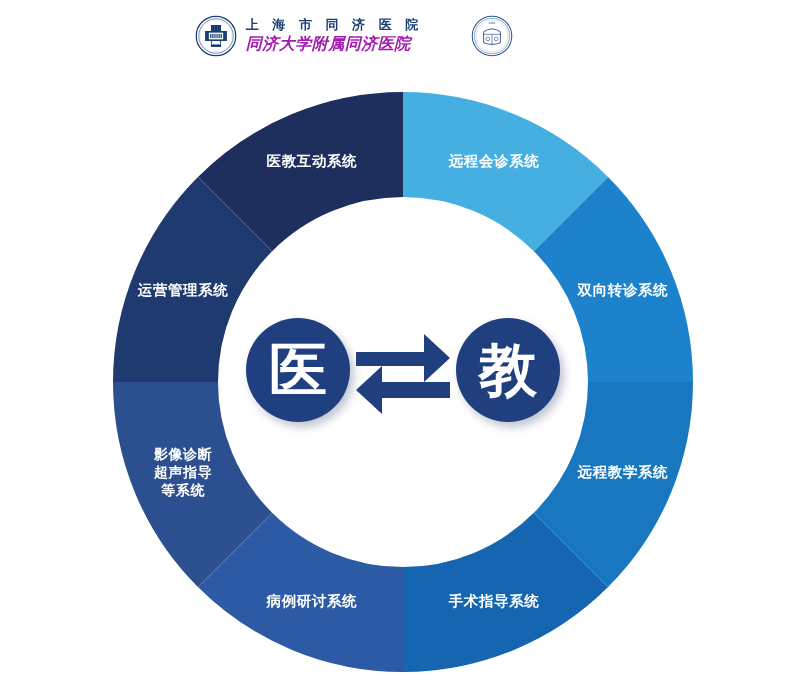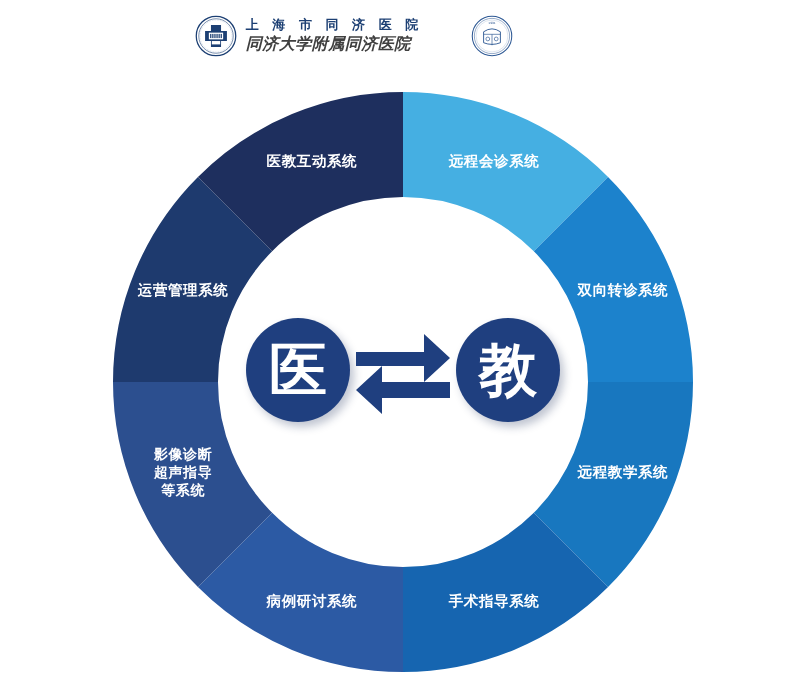--- a/index.html
+++ b/index.html
@@ -49,21 +49,21 @@
     font-size: 13px;
     font-weight: 700;
     color: #1c3f73;
     letter-spacing: 5px;
     line-height: 1.15;
     white-space: nowrap;
   }
   .logo-line-2 {
     font-size: 16px;
     font-weight: 700;
-    color: #404040;
+    color: #a21caf;
     font-family: "DejaVu Serif", "Liberation Serif", serif;
     font-style: italic;
     letter-spacing: 0.5px;
     line-height: 1.15;
     white-space: nowrap;
   }
   .logo-text-b {
     display: flex;
     flex-direction: column;
     justify-content: center;

